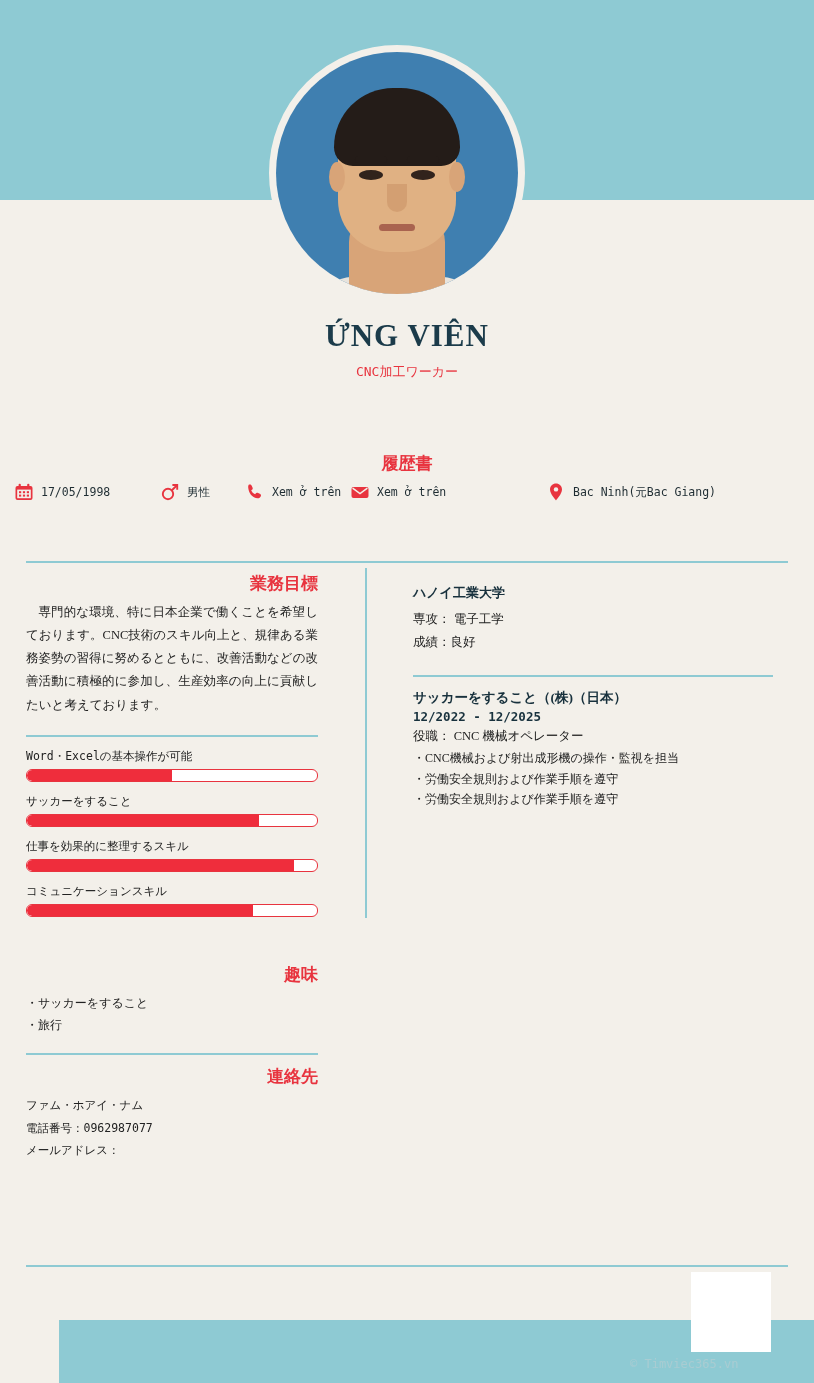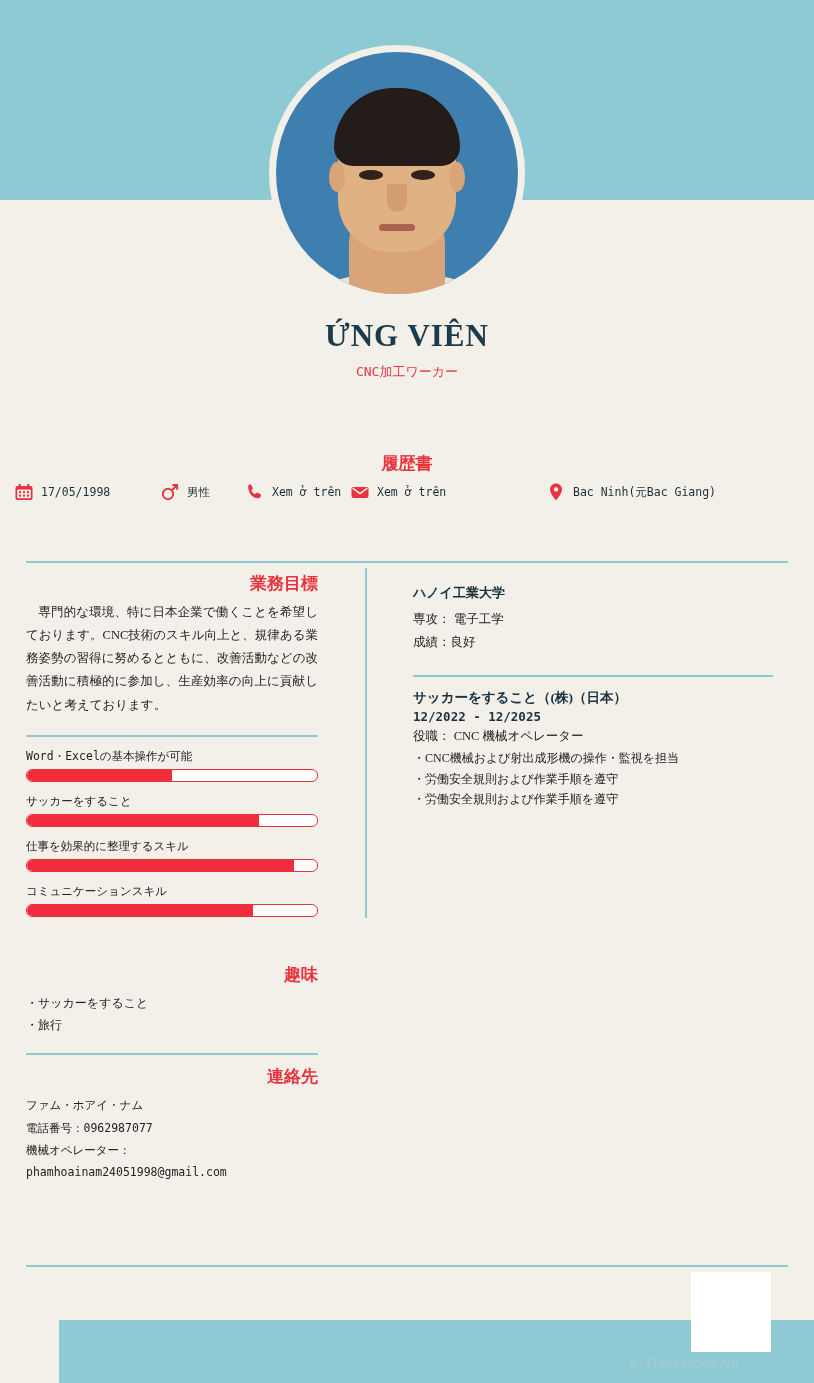--- a/index.html
+++ b/index.html
@@ -265,22 +265,21 @@
     <div class="hobby">・サッカーをすること</div>
     <div class="hobby">・旅行</div>
   </section>
 
   <div class="sec-rule" style="margin-top:16px;"></div>
 
   <section>
     <h2 class="sec-title">連絡先</h2>
     <div class="contact">ファム・ホアイ・ナム</div>
     <div class="contact">電話番号：0962987077</div>
-    <div class="contact">機械オペレーター：</div>
-    <div class="contact">phamhoainam24051998@gmail.com</div>
+    <div class="contact">メールアドレス：</div>
   </section>
 </div>
 
 <div class="col-right">
   <section>
     <div class="edu-school" style="margin-top:12px;">ハノイ工業大学</div>
     <div class="edu-line">専攻： 電子工学</div>
     <div class="edu-line">成績：良好</div>
   </section>
 

